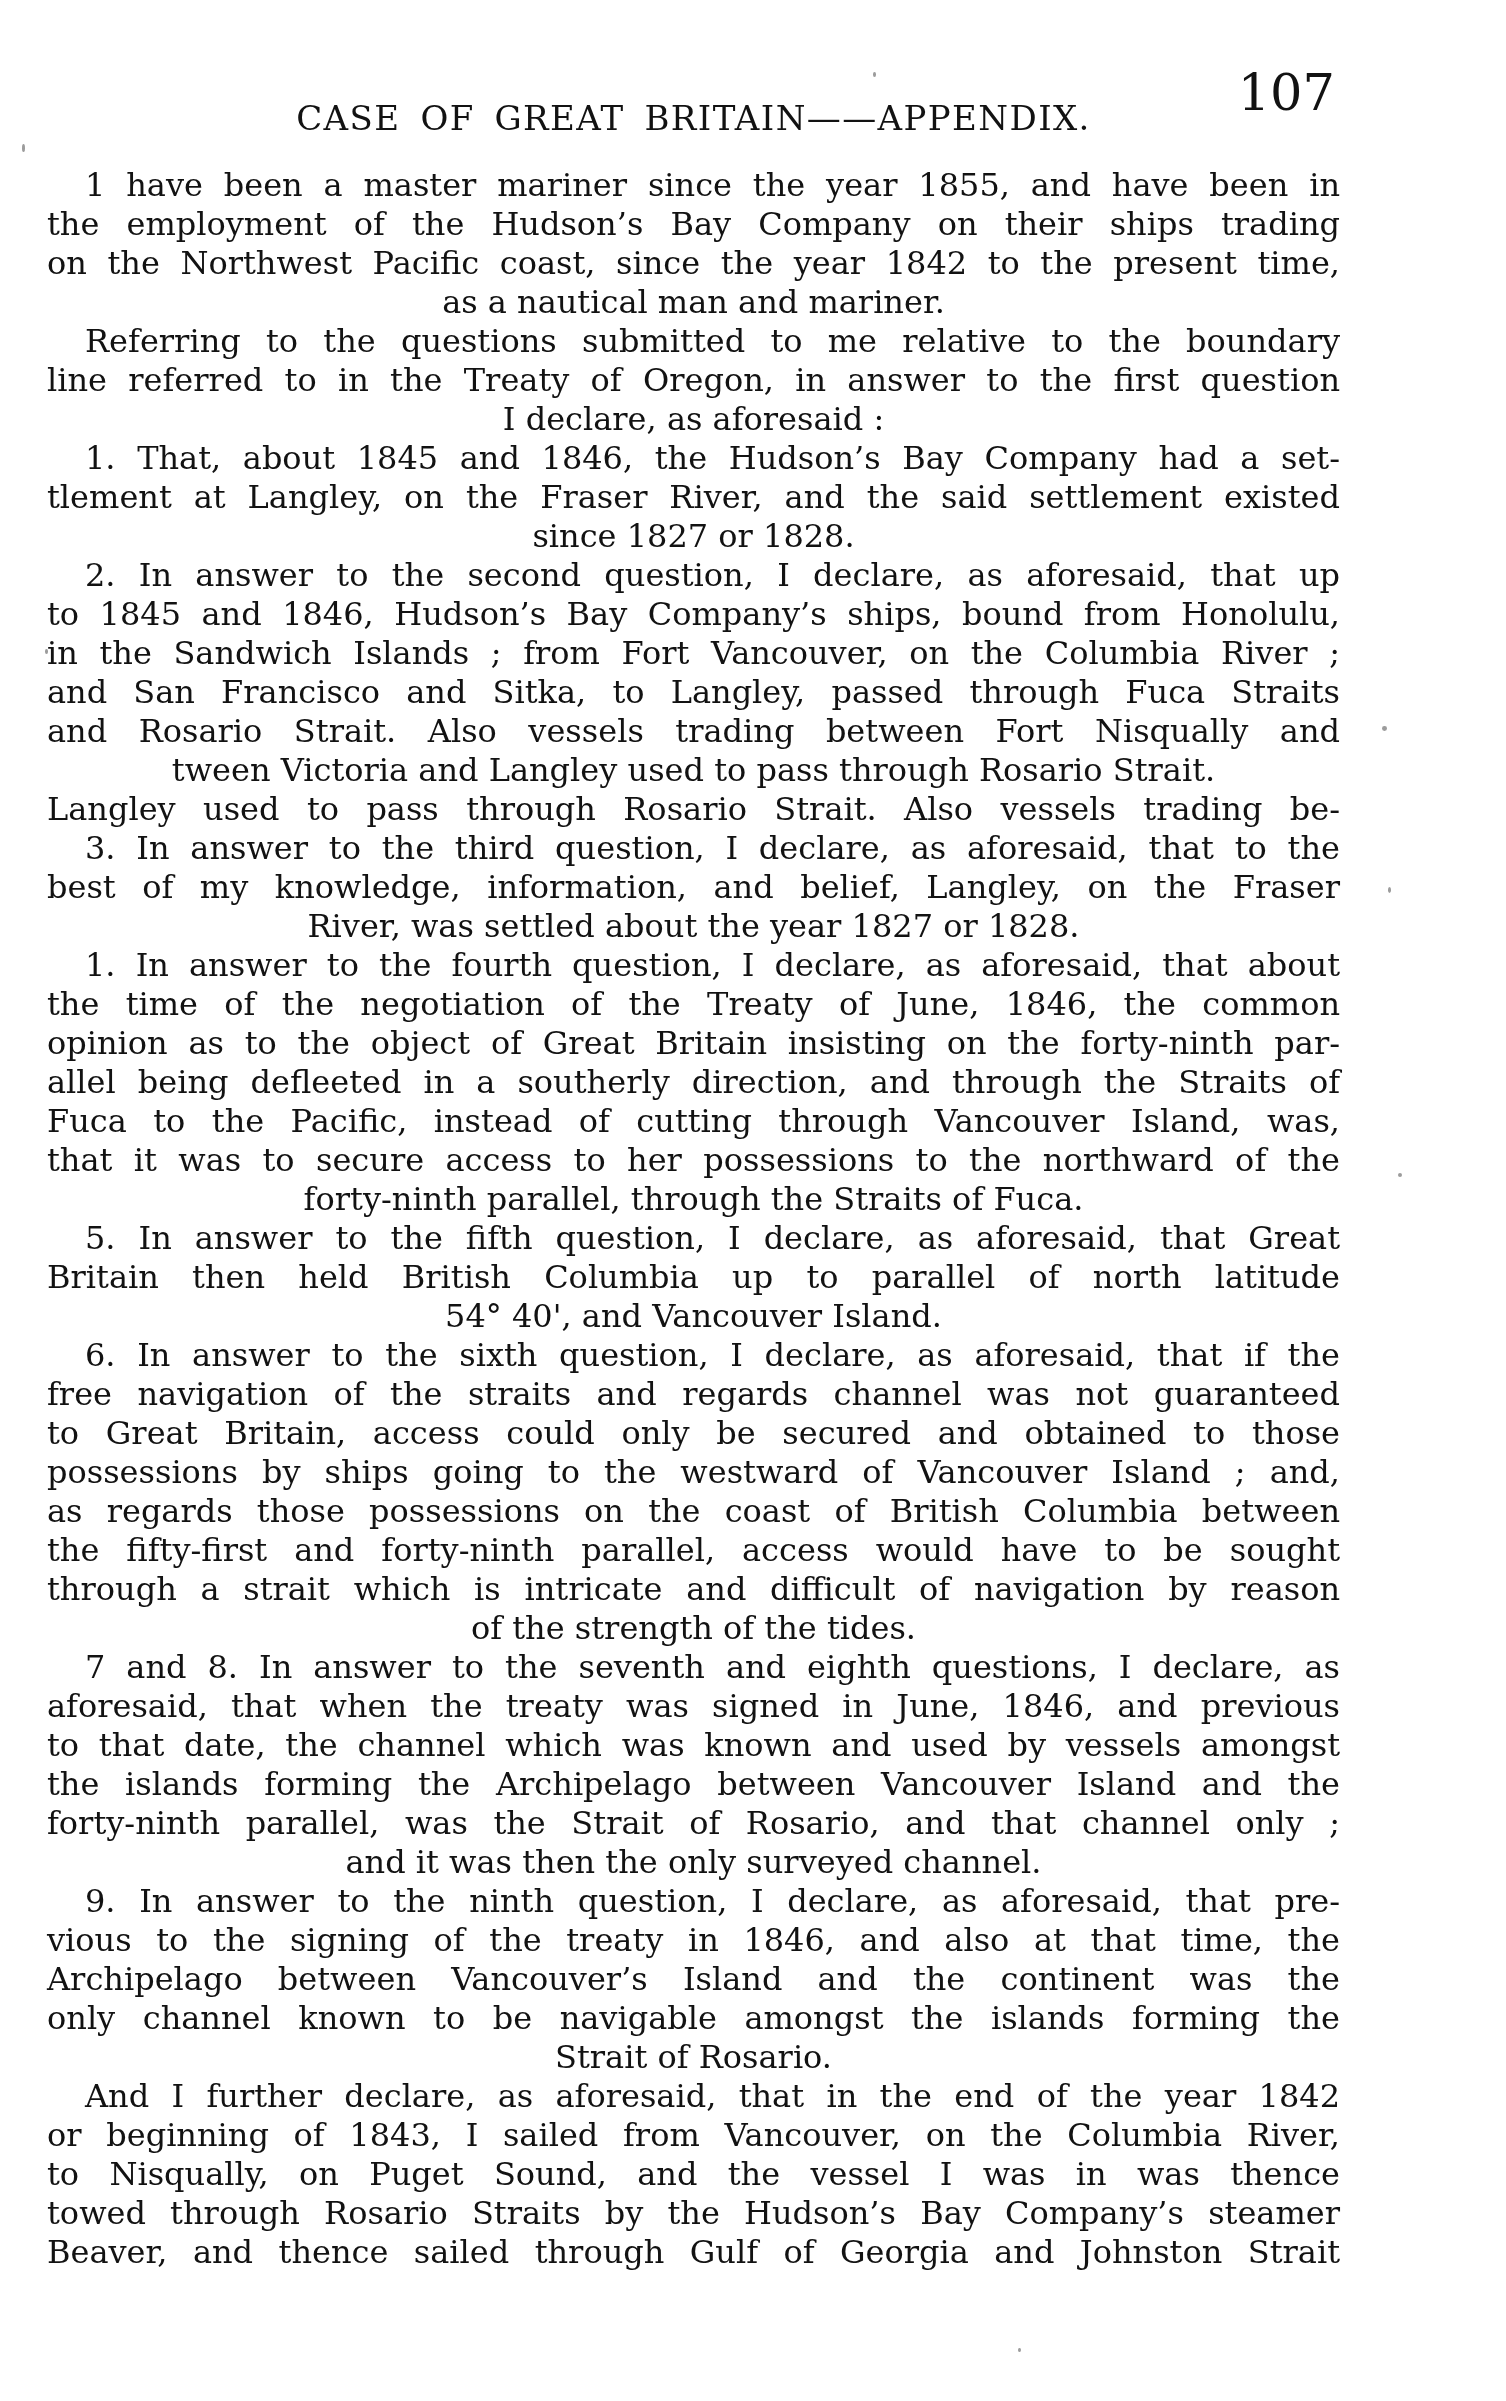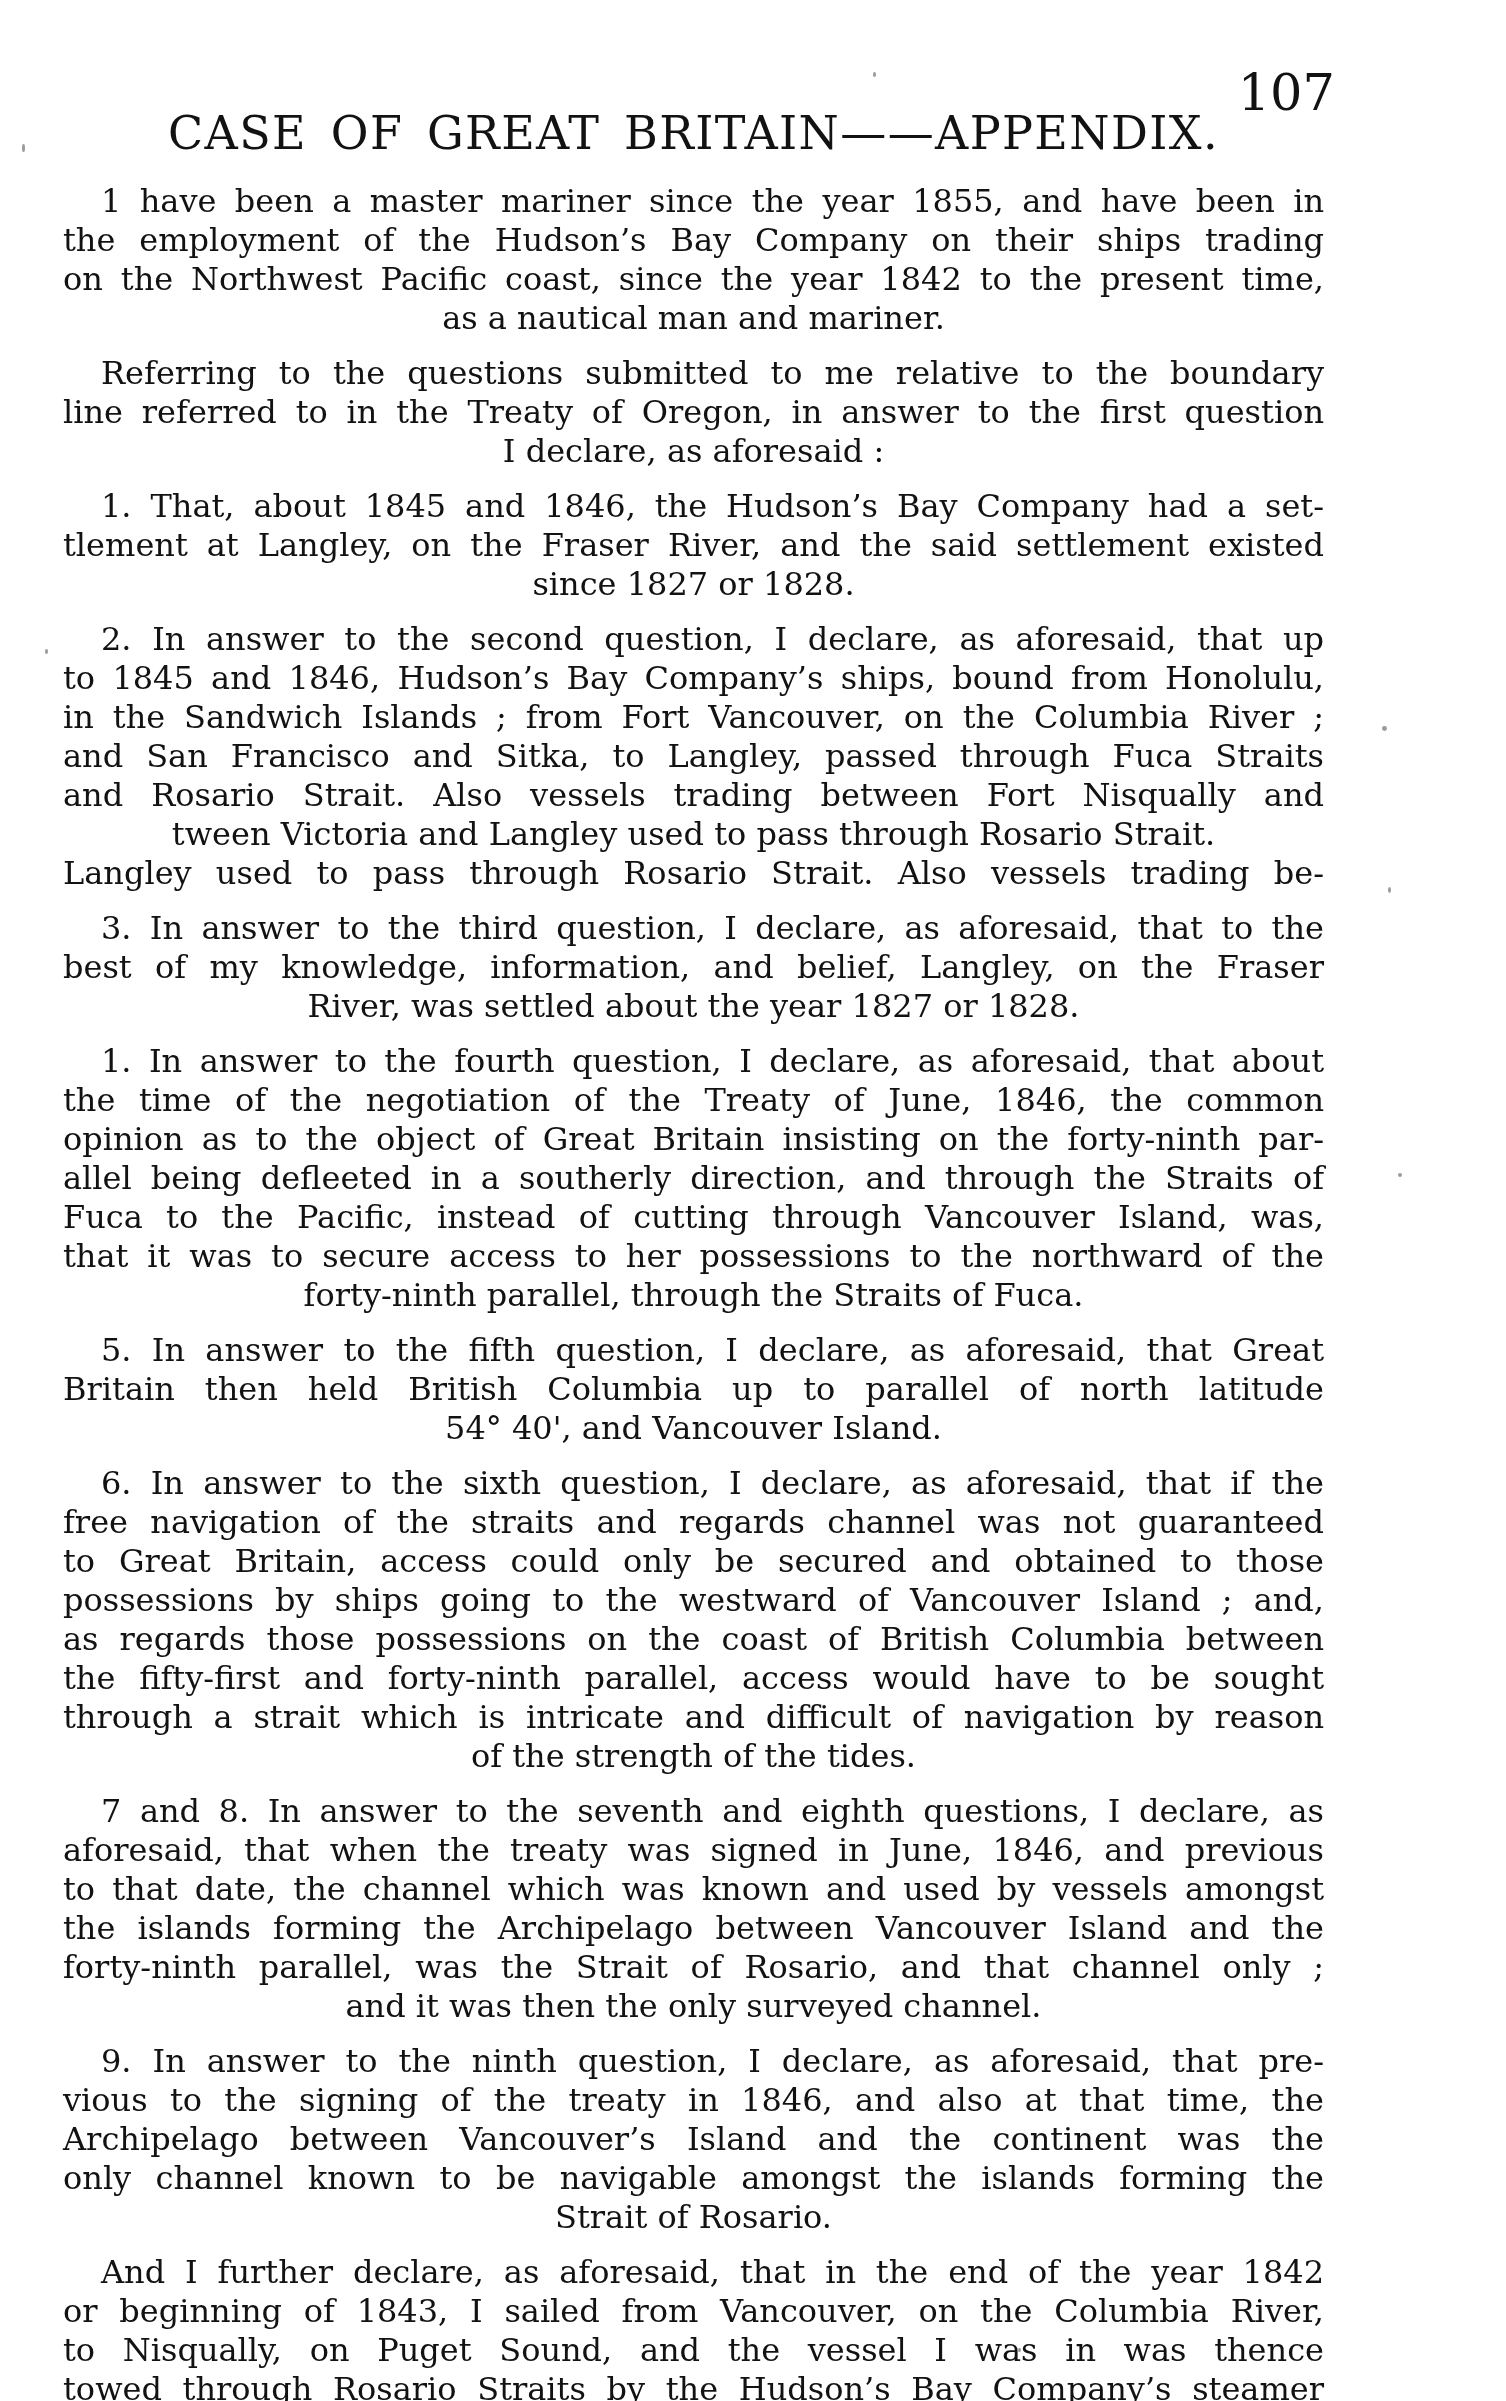--- a/index.html
+++ b/index.html
@@ -6,38 +6,38 @@
   .page {
     position:relative;
     width:1506px; height:2449px;
     background:#ffffff;
     color:#121212;
     font-family:"DejaVu Serif", serif;
     overflow:hidden;
   }
   .header-title {
     position:absolute;
-    top:106px; left:47px; width:1293px;
+    top:98px; left:47px; width:1293px;
     text-align:center;
-    font-size:46px;
+    font-size:34px;
     letter-spacing:1.4px;
     word-spacing:7.7px;
     white-space:nowrap;
   }
   .page-number {
     position:absolute;
     top:67px; right:171px;
     font-size:51px;
     line-height:1;
   }
   .body-text {
     position:absolute;
     top:166px; left:47px; width:1293px;
   }
-  .para { margin:16px; padding:0; }
+  .para { margin:0; padding:0; }
   .line {
     height:39px;
     line-height:39px;
     font-size:32px;
     white-space:normal;
     text-align:center;
   }
   .line.just {
     text-align:justify;
     text-align-last:justify;

